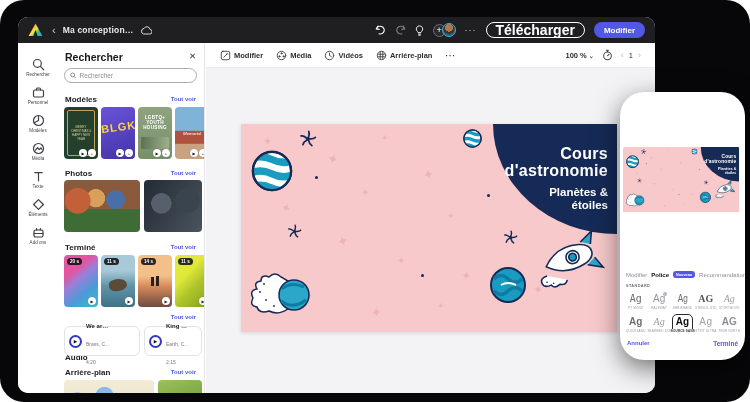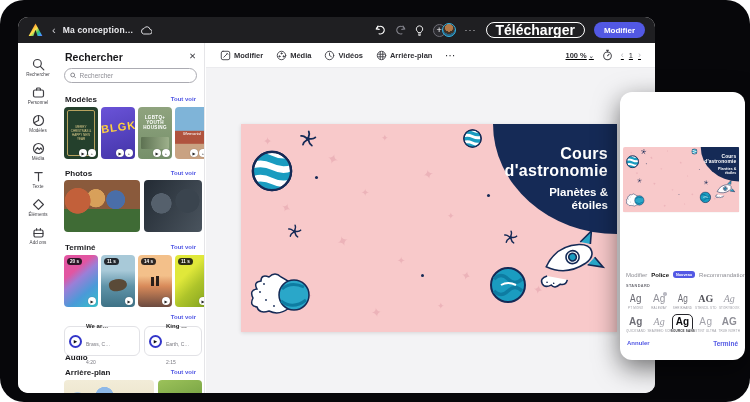--- a/index.html
+++ b/index.html
@@ -47,36 +47,36 @@
   .audio-card{position:absolute;height:30px;border:1px solid #e2e2e6;border-radius:6px;background:#fff;display:flex;align-items:center;padding:0 4px;gap:4px;cursor:pointer;}
   .play-ring{width:13px;height:13px;border-radius:50%;border:2px solid #3336c9;display:flex;align-items:center;justify-content:center;color:#111;font-size:4.5px;flex:0 0 auto;}
   .a-tt{font-size:6px;font-weight:700;color:#222;line-height:1.4;}
   .a-sub{font-size:5px;color:#7a7a82;line-height:1.4;}
 
   
   .main{position:absolute;left:188px;top:26px;right:0;bottom:0;background:#f3f3f5;}
   .toolbar{position:absolute;left:0;top:0;right:0;height:25px;background:#fff;border-bottom:1px solid #ebebee;display:flex;align-items:center;padding:0 14px;gap:13px;}
   .tl-item{display:flex;align-items:center;gap:3px;font-size:7.5px;color:#2e2e33;font-weight:600;cursor:pointer;}
   .tl-item svg{stroke:#44444a;fill:none;stroke-width:1.1;stroke-linecap:round;stroke-linejoin:round;}
-  .tl-right{margin-left:auto;display:flex;align-items:center;gap:8px;text-decoration:underline;}
+  .tl-right{margin-left:auto;display:flex;align-items:center;gap:8px;}
   .zoomctl{display:flex;align-items:center;gap:2px;font-size:7.5px;font-weight:600;color:#2e2e33;cursor:pointer;}
   .pager{display:flex;align-items:center;gap:5px;font-size:7.5px;color:#2e2e33;}
   .pgch{color:#b9b9bf;font-size:9px;cursor:pointer;}
 
   
   .design-canvas{position:relative;width:376px;height:208px;background:#F8C9CA;overflow:hidden;box-shadow:0 1px 4px rgba(0,0,0,.12);}
   .dc-star{position:absolute;color:#ECB3B9;line-height:1;}
   .dc-dot{position:absolute;width:3px;height:3px;border-radius:50%;background:#152A56;}
   .dc-el{position:absolute;}
   .dc-quarter{position:absolute;right:0;top:0;width:124px;height:110px;background:#152A56;border-bottom-left-radius:100% 100%;}
   .dc-title{position:absolute;right:9px;top:22px;text-align:right;color:#fff;font-weight:800;font-size:16px;line-height:1.05;letter-spacing:.3px;font-family:"DejaVu Sans",sans-serif;}
   .dc-sub{position:absolute;right:9px;top:62px;text-align:right;color:#fff;font-weight:700;font-size:11.5px;line-height:1.15;}
 
   
-  .phone{position:absolute;left:620px;top:92px;width:125px;height:268px;background:#fff;border-radius:12px;box-shadow:0 8px 26px rgba(0,0,0,.55);overflow:hidden;}
+  .phone{position:absolute;left:620px;top:92px;width:125px;height:268px;background:#fff;border-radius:24px;box-shadow:0 8px 26px rgba(0,0,0,.55);overflow:hidden;}
   .mini-wrap{position:absolute;left:3px;top:55px;width:117px;height:66px;overflow:hidden;border-radius:2px;}
   .mini-scale{transform:scale(.3085,.3125);transform-origin:0 0;}
   .fp-tabs{position:absolute;left:6px;top:179px;right:4px;display:flex;align-items:center;gap:4px;}
   .fp-tab{font-size:6px;color:#8e8e95;cursor:pointer;white-space:nowrap;}
   .fp-tab.sel{color:#111;font-weight:700;}
   .fp-badge{background:#5258E4;color:#fff;font-size:3.8px;font-weight:700;padding:1.5px 3px;border-radius:3px;}
   .fp-group{position:absolute;left:6px;top:192px;font-size:3.8px;letter-spacing:.4px;color:#6e6e76;font-weight:600;}
   .fgrid{position:absolute;left:4px;top:200px;width:117px;display:flex;flex-wrap:wrap;}
   .fcell{width:23.4px;height:23px;position:relative;text-align:center;cursor:pointer;}
   .fsample{font-size:10px;color:#6e6e76;line-height:14px;display:block;}

